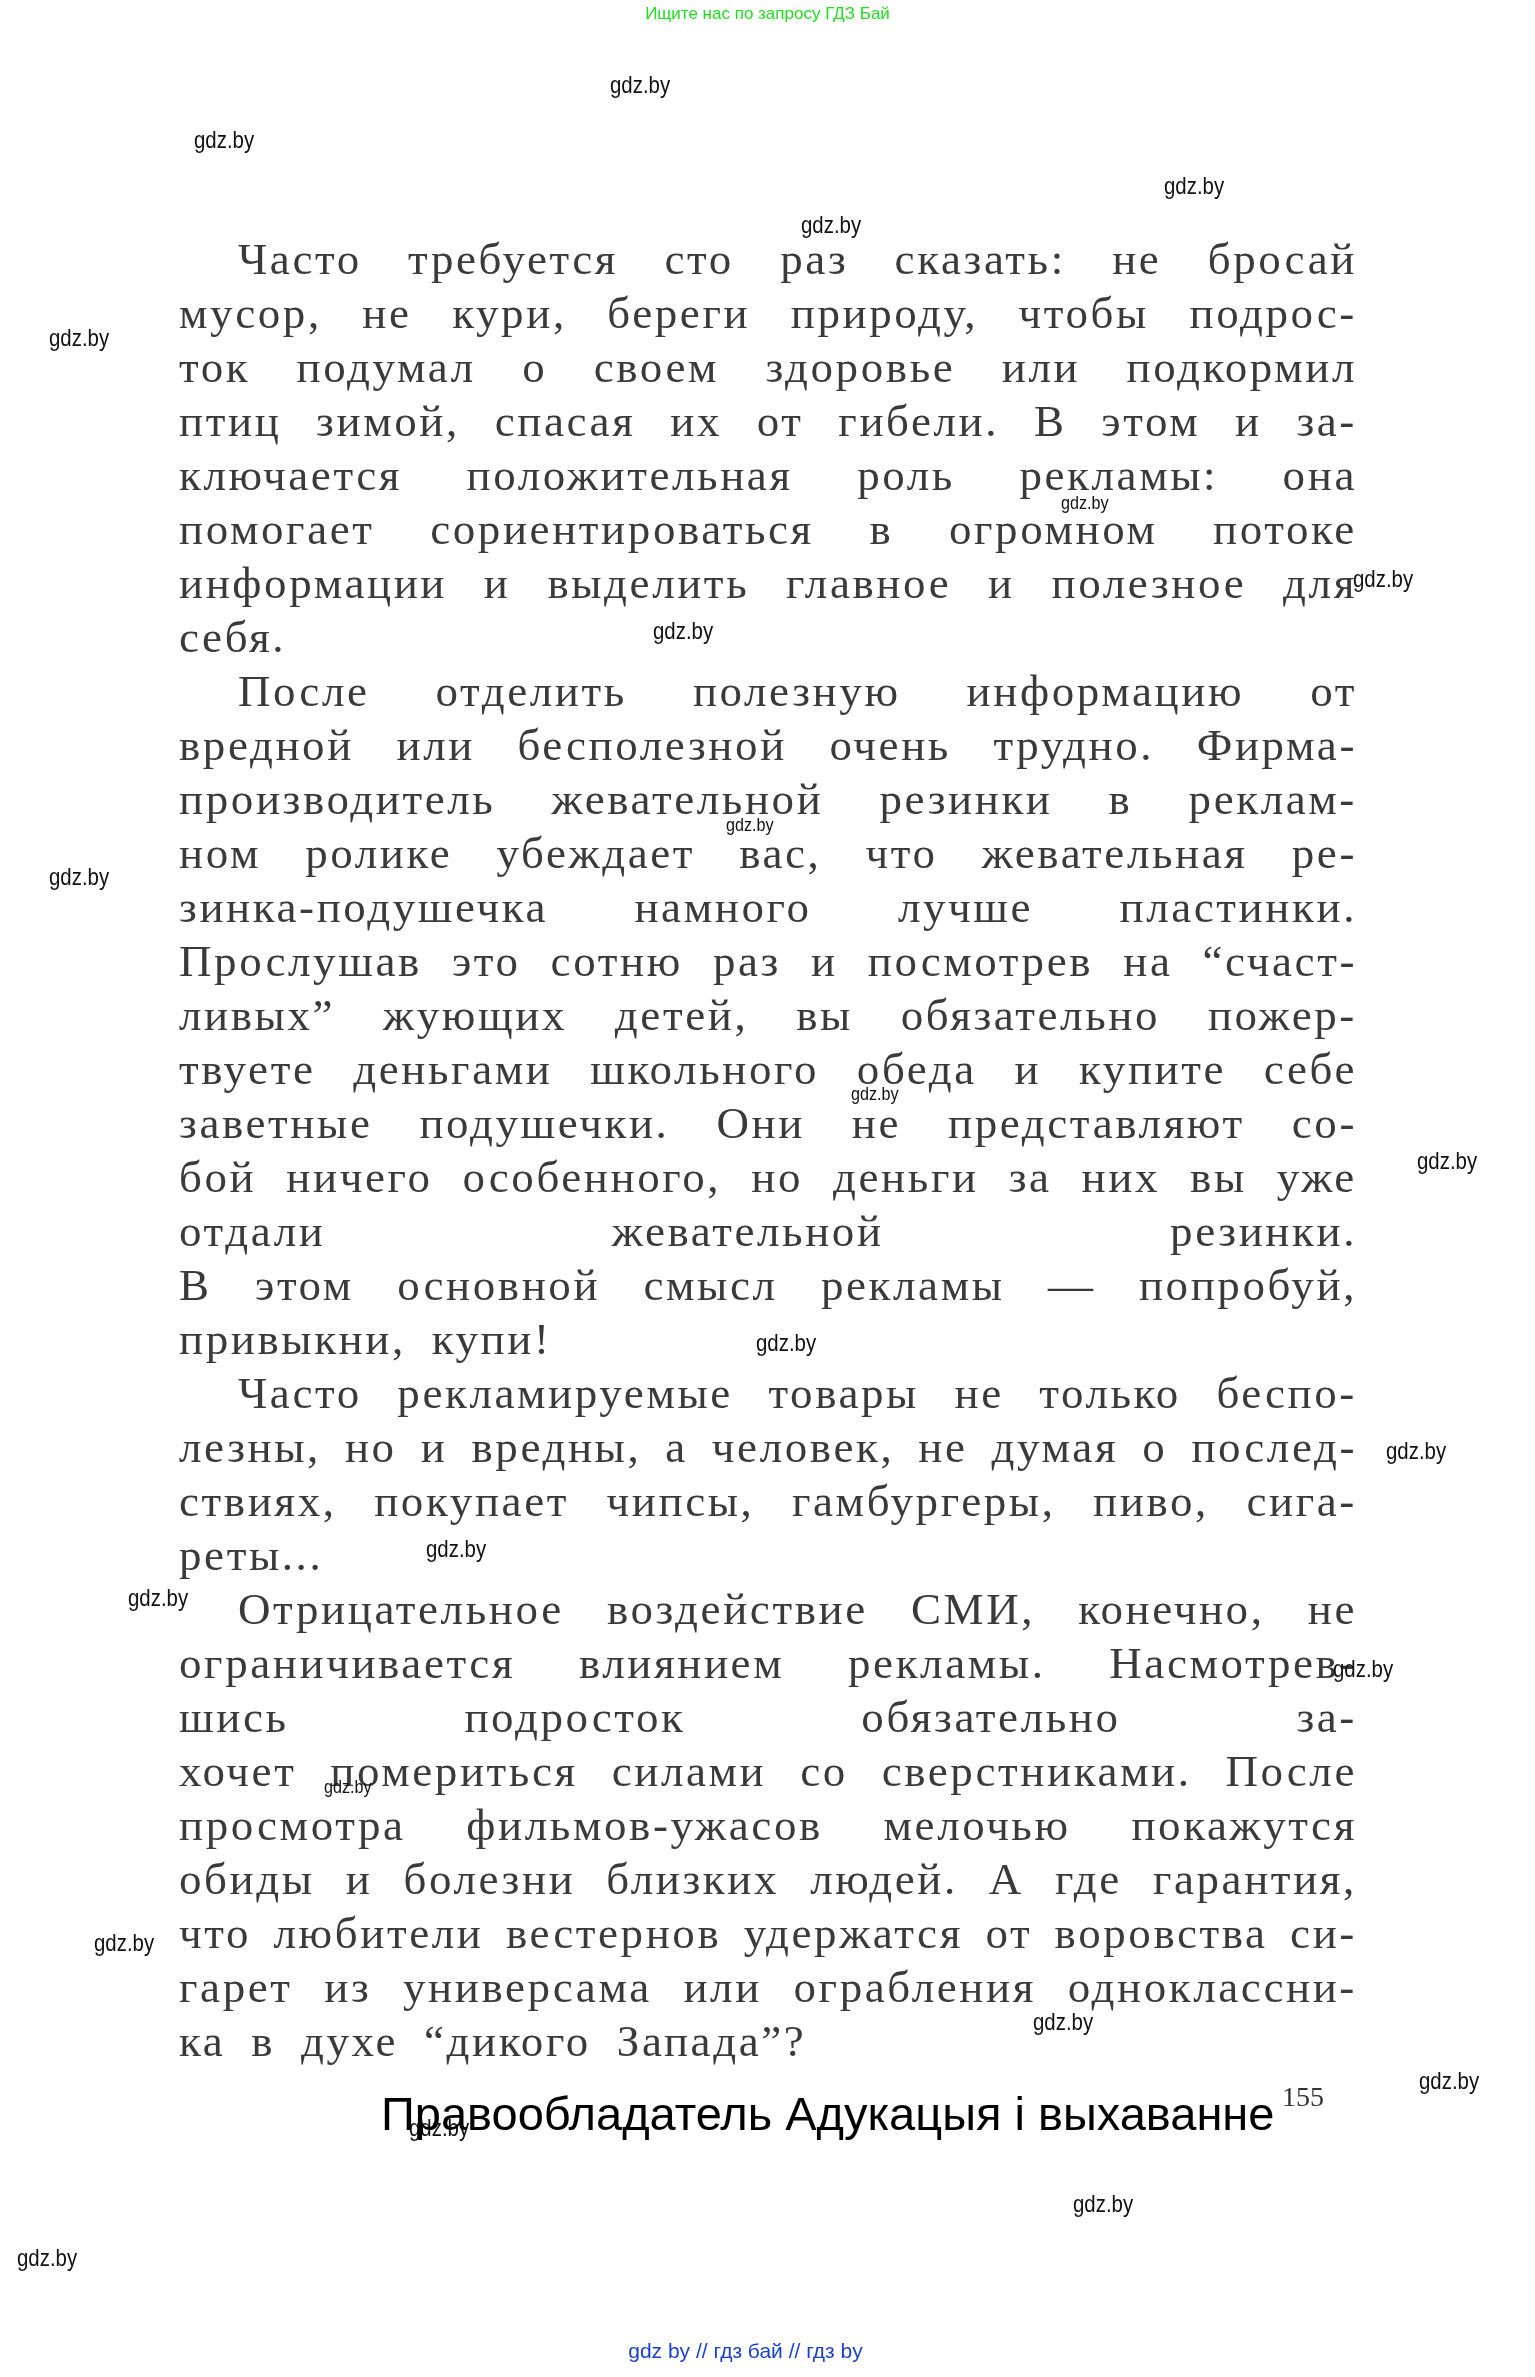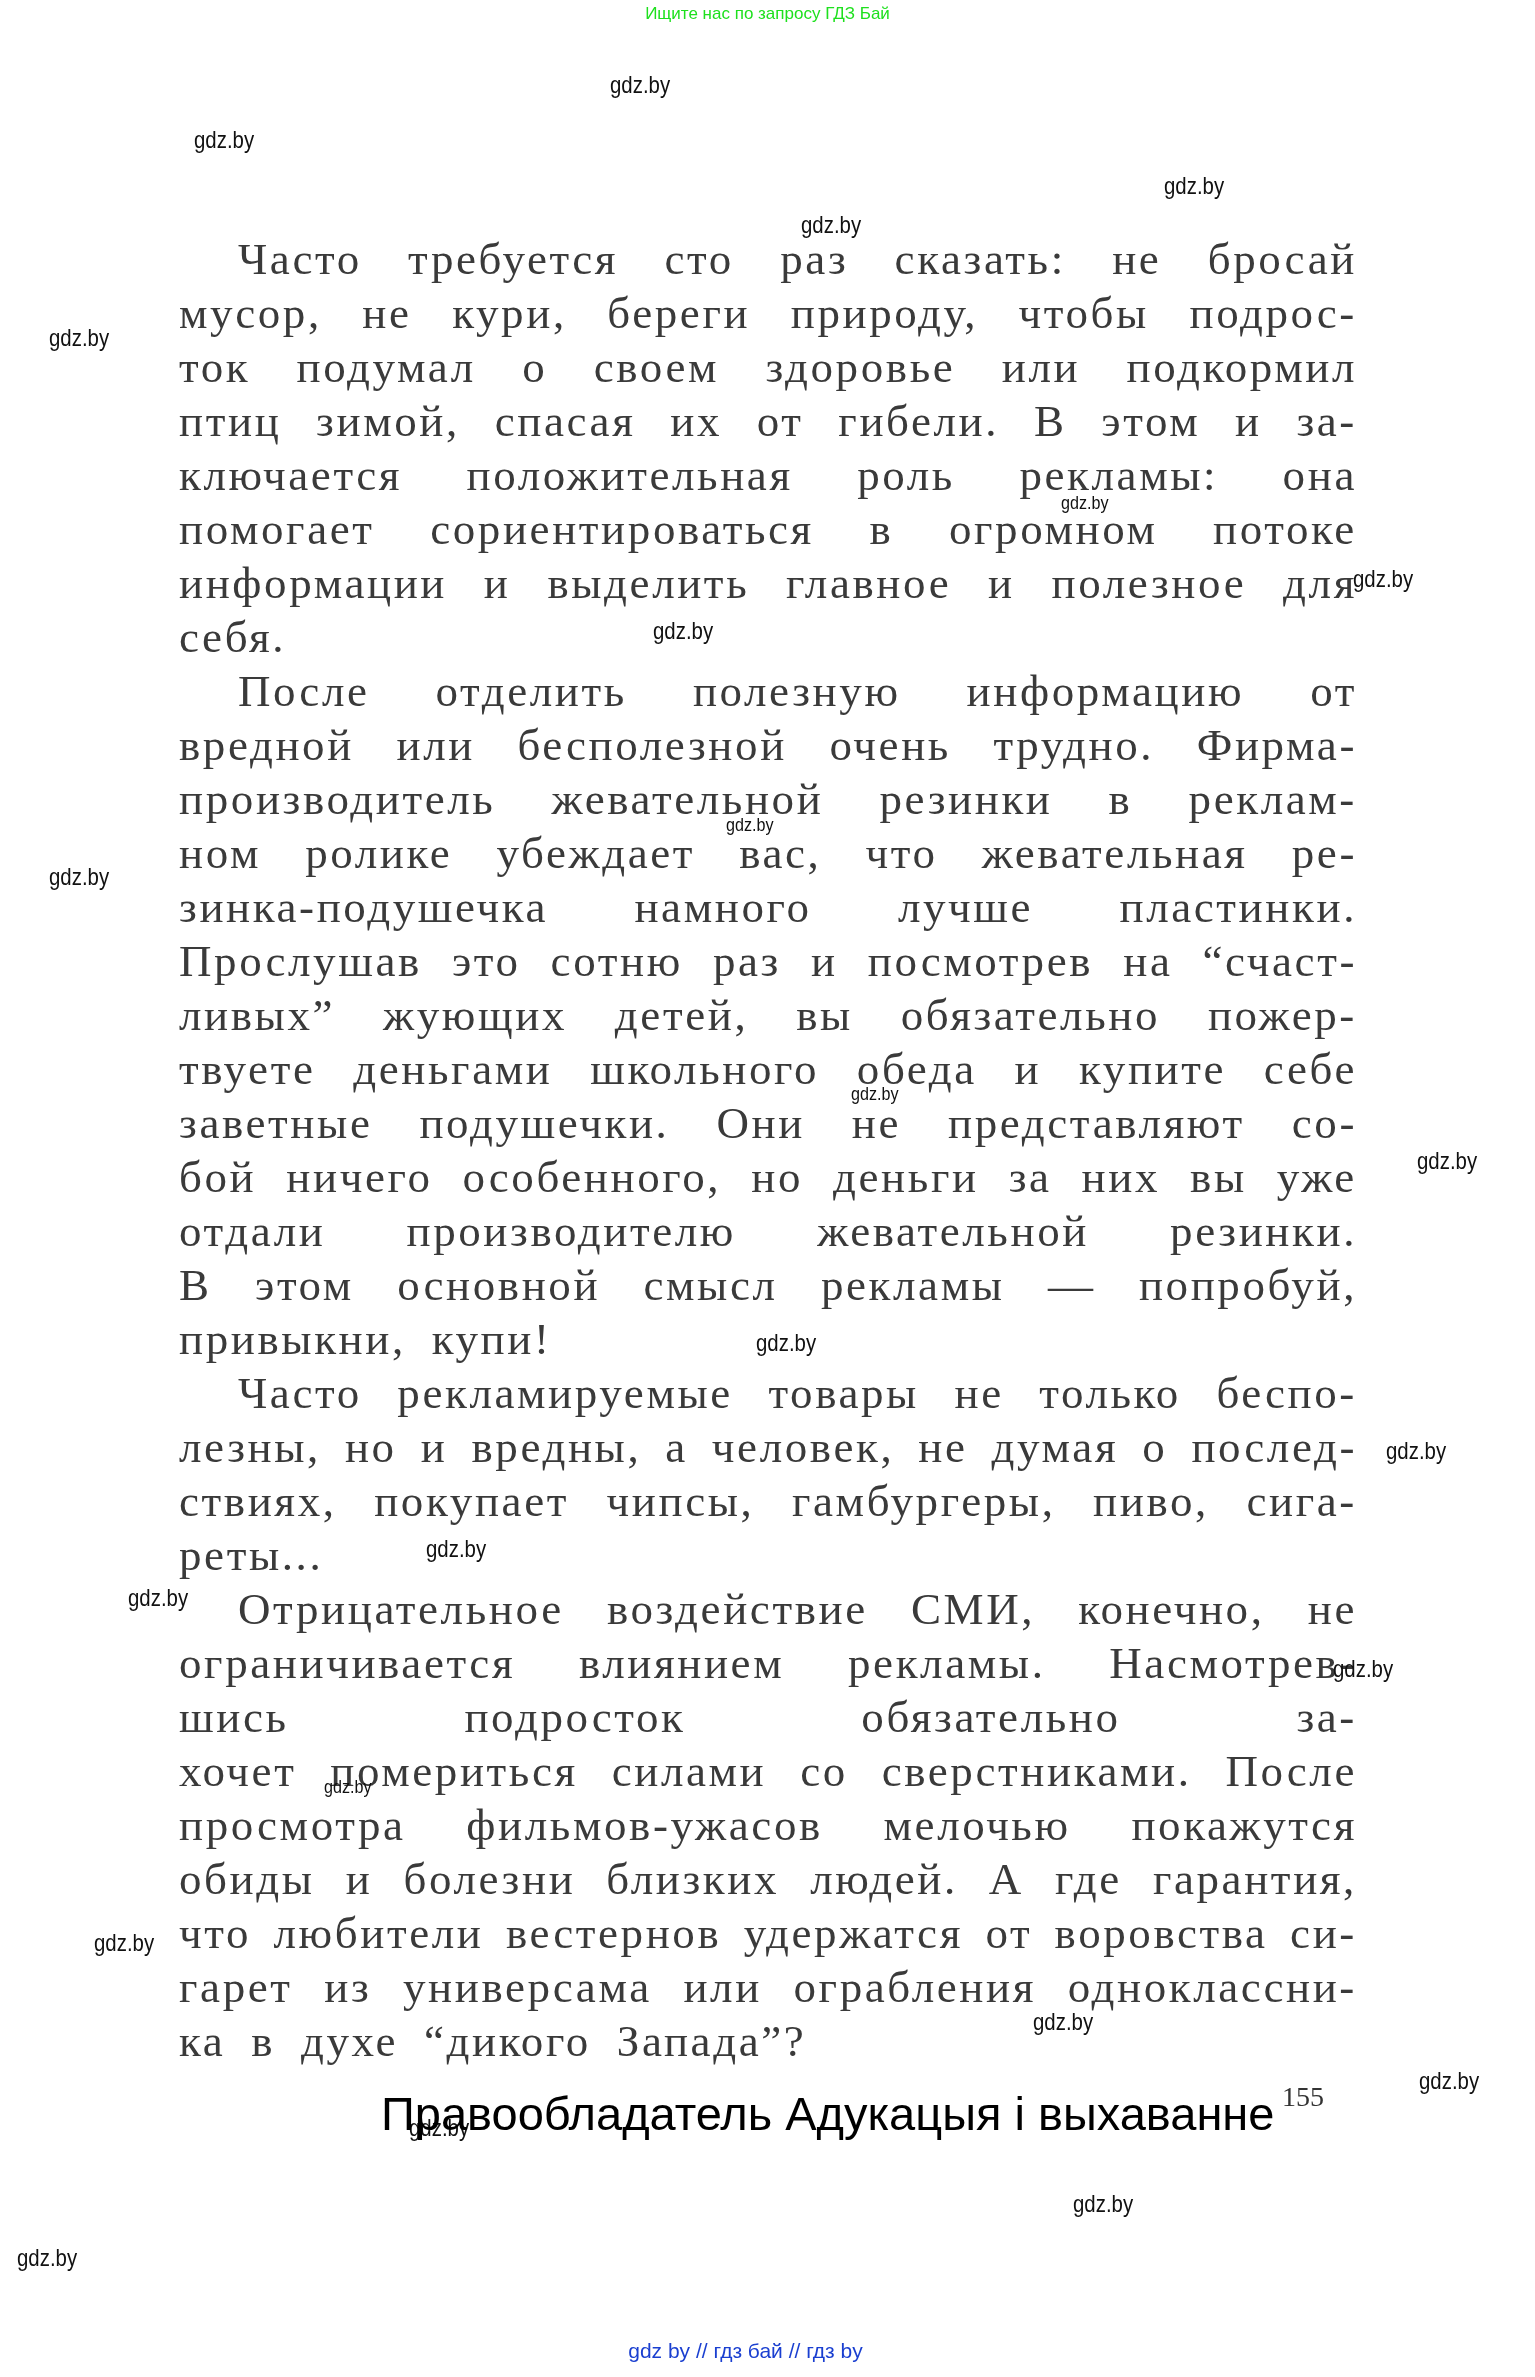--- a/index.html
+++ b/index.html
@@ -173,21 +173,20 @@
         <span class="w">особенного,</span>
         <span class="w">но</span>
         <span class="w">деньги</span>
         <span class="w">за</span>
         <span class="w">них</span>
         <span class="w">вы</span>
         <span class="w">уже</span>
       </div>
       <div class="line">
         <span class="w">отдали</span>
-        <span class="w">производителю</span>
         <span class="w">жевательной</span>
         <span class="w">резинки.</span>
       </div>
       <div class="line">
         <span class="w">В</span>
         <span class="w">этом</span>
         <span class="w">основной</span>
         <span class="w">смысл</span>
         <span class="w">рекламы</span>
         <span class="w">—</span>

